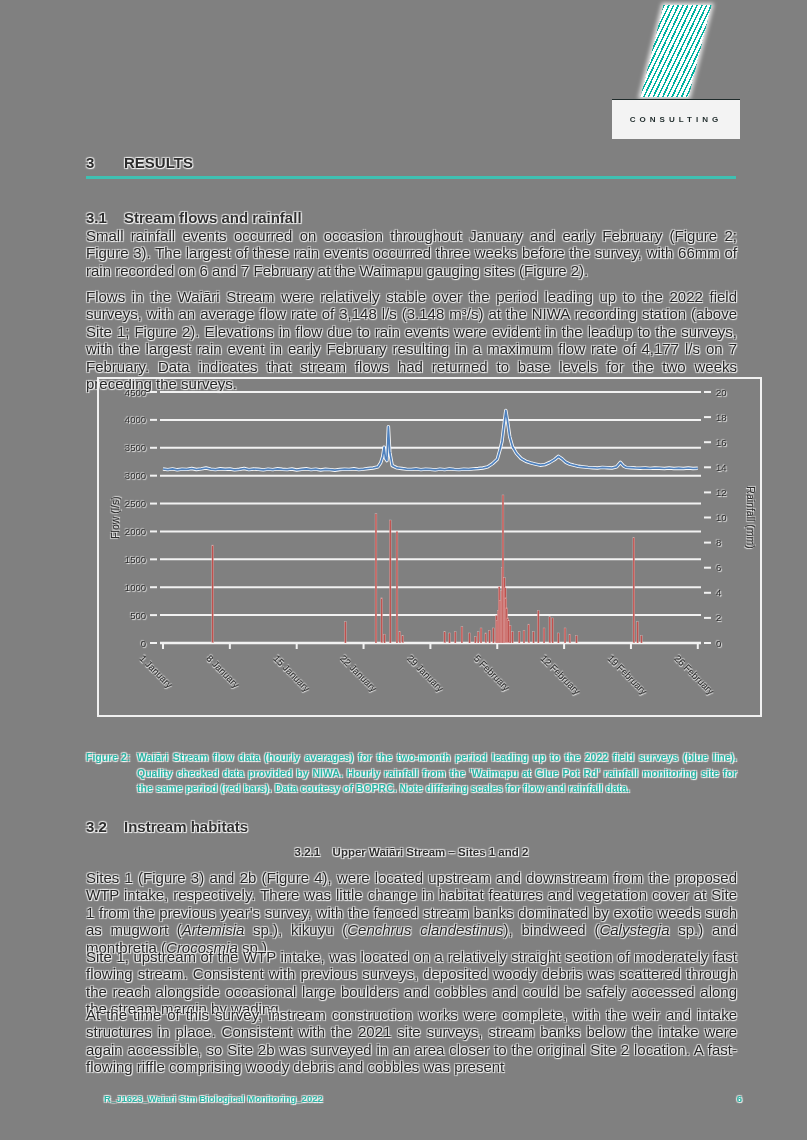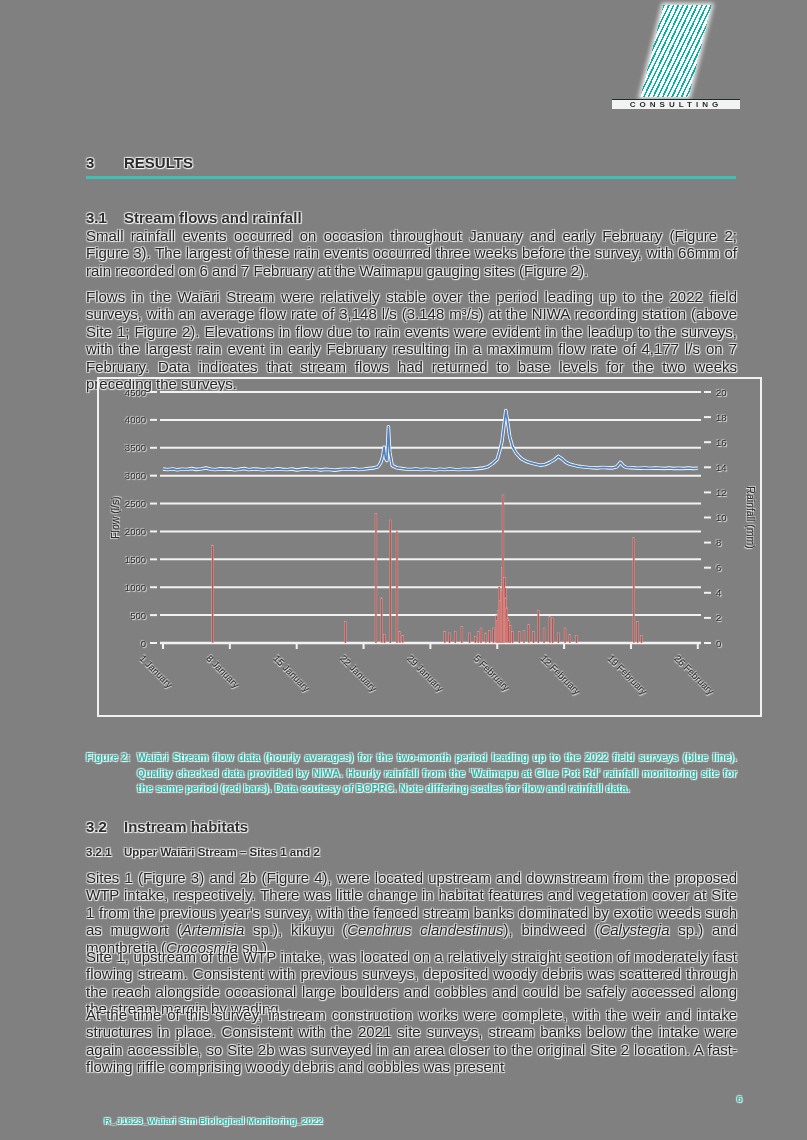--- a/index.html
+++ b/index.html
@@ -24,21 +24,21 @@
     background:repeating-linear-gradient(103deg,#00b2a0 0 1.6px,#ffffff 1.6px 4.6px);
     box-shadow:0 0 4px 2px rgba(255,255,255,.85);
   }
   .logo-word{
     position:absolute;left:0;top:67px;width:136px;text-align:center;
     font-size:29px;font-weight:700;letter-spacing:1px;color:#1e2a2a;
   }
   .logo-sub{
     position:absolute;left:4px;top:97px;width:128px;text-align:center;
     font-size:8px;font-weight:700;letter-spacing:4px;color:#1e2a2a;
-    background:rgba(255,255,255,.9);border-top:1.5px solid #1e2a2a;padding:0 0;
+    background:rgba(255,255,255,.9);border-top:1.5px solid #1e2a2a;padding:15px 0;
   }
   
   .h1{left:86px;top:154px;width:651px;font-size:15px;font-weight:700;color:#2c2c2c;display:flex;}
   .h1 .num{width:38px;}
   .rule{left:86px;top:176px;width:650px;height:3px;background:#3fc0b2;}
   .h2{left:86px;width:651px;font-size:15px;font-weight:700;color:#2f2f2f;display:flex;}
   .h2 .num{width:38px;flex:none;}
   .h3{left:86px;width:651px;font-size:11.5px;font-weight:700;color:#2f2f2f;display:flex;}
   .h3 .num{width:38px;flex:none;}
   
@@ -50,21 +50,21 @@
     font-family:"Liberation Sans",sans-serif;fill:#2d2d2d;
     text-shadow:1px 1px 1px rgba(255,255,255,.9),-1px -1px 1px rgba(255,255,255,.6);
   }
   
   .caption{
     left:86px;top:750px;width:651px;padding-left:51px;box-sizing:border-box;
     font-size:10.5px;font-weight:700;line-height:15.6px;text-align:justify;color:#2bb3a4;
   }
   .caption-label{position:absolute;left:0;top:0;width:51px;}
   
-  .footer-left{left:104px;top:1093px;font-size:9.5px;font-weight:700;color:#2bb3a4;margin-top:22px;}
+  .footer-left{left:104px;top:1093px;font-size:9.5px;font-weight:700;color:#2bb3a4;}
   .footer-page{left:722px;top:1093px;width:20px;text-align:right;font-size:9.5px;font-weight:700;color:#2bb3a4;}
 </style>
 </head>
 <body>
 
 <div class="abs logo">
   <div class="logo-stripes"></div>
   <div class="logo-sub">CONSULTING</div>
 </div>
 
@@ -215,21 +215,21 @@
 <div class="abs caption halo">
   <span class="caption-label">Figure 2:</span>
   <span>Waiāri Stream flow data (hourly averages) for the two-month period leading up to the 2022 field surveys (blue line). Quality checked data provided by NIWA. Hourly rainfall from the 'Waimapu at Glue Pot Rd' rainfall monitoring site for the same period (red bars). Data coutesy of BOPRC. Note differing scales for flow and rainfall data.</span>
 </div>
 
 <div class="abs h2" style="top:818px;">
   <span class="num halo">3.2</span>
   <span class="halo">Instream habitats</span>
 </div>
 
-<div class="abs h3" style="top:846px;">
+<div class="abs h3" style="top:846px;justify-content:center;">
   <span class="num halo">3.2.1</span>
   <span class="halo">Upper Waiāri Stream – Sites 1 and 2</span>
 </div>
 
 <p class="abs para halo" style="top:869px;margin:0;"><span>Sites 1 (Figure 3) and 2b (Figure 4), were located upstream and downstream from the proposed WTP intake, respectively. There was little change in habitat features and vegetation cover at Site 1 from the previous year's survey, with the fenced stream banks dominated by exotic weeds such as mugwort (</span><span class="it">Artemisia</span><span> sp.), kikuyu (</span><span class="it">Cenchrus clandestinus</span><span>), bindweed (</span><span class="it">Calystegia</span><span> sp.) and montbretia (</span><span class="it">Crocosmia</span><span> sp.).</span></p>
 <p class="abs para halo" style="top:948px;margin:0;">Site 1, upstream of the WTP intake, was located on a relatively straight section of moderately fast flowing stream. Consistent with previous surveys, deposited woody debris was scattered through the reach alongside occasional large boulders and cobbles and could be safely accessed along the stream margin by wading.</p>
 <p class="abs para halo" style="top:1006px;margin:0;">At the time of this survey, instream construction works were complete, with the weir and intake structures in place. Consistent with the 2021 site surveys, stream banks below the intake were again accessible, so Site 2b was surveyed in an area closer to the original Site 2 location. A fast-flowing riffle comprising woody debris and cobbles was present</p>
 
 <div class="abs footer-left halo">R_J1623_Waiari Stm Biological Monitoring_2022</div>
 <div class="abs footer-page halo">6</div>

